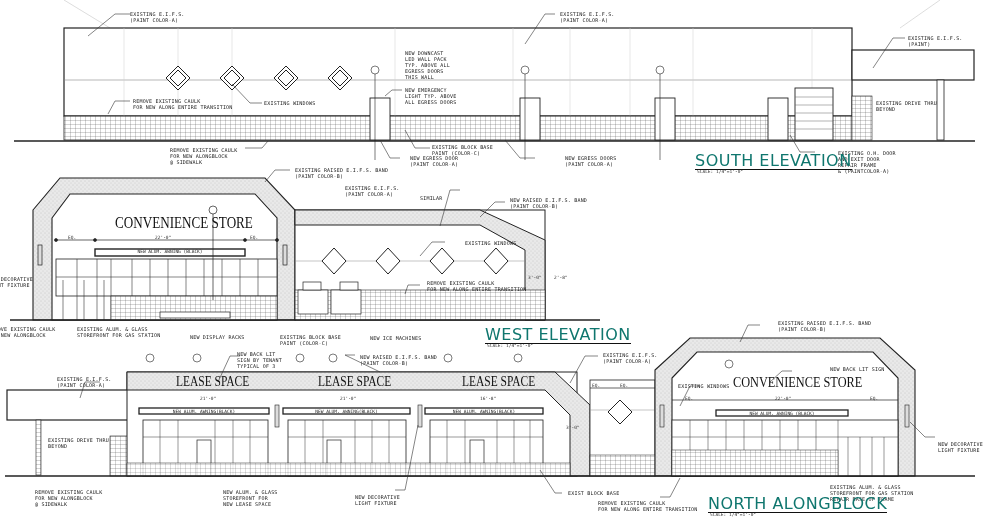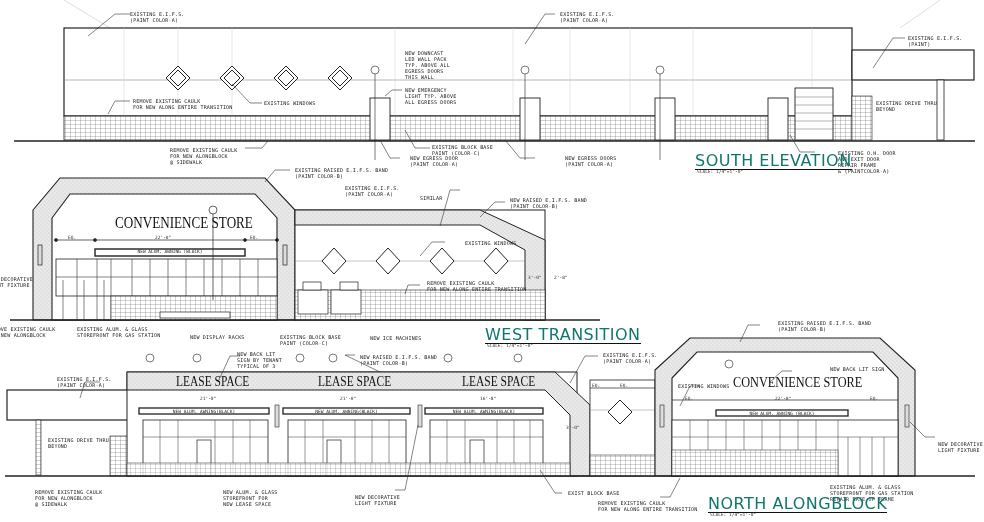--- a/index.html
+++ b/index.html
@@ -309,21 +309,21 @@
 <div class="note" style="left:-12px;top:276px">NEW DECORATIVE
 LIGHT FIXTURE</div>
 <div class="note" style="left:-12px;top:326px">REMOVE EXISTING CAULK
 FOR NEW ALONGBLOCK</div>
 <div class="note" style="left:77px;top:326px">EXISTING ALUM. &amp; GLASS
 STOREFRONT FOR GAS STATION</div>
 <div class="note" style="left:190px;top:334px">NEW DISPLAY RACKS</div>
 <div class="note" style="left:280px;top:334px">EXISTING BLOCK BASE
 PAINT (COLOR-C)</div>
 <div class="note" style="left:370px;top:335px">NEW ICE MACHINES</div>
-<div class="title" style="left:485px;top:327px">WEST TRANSITION</div>
+<div class="title" style="left:485px;top:327px">WEST ELEVATION</div>
 <div class="scale" style="left:487px;top:343px">SCALE: 1/4"=1'-0"</div>
 
 <div class="sign" style="left:176px;top:374px;font-size:14px">LEASE SPACE</div>
 <div class="sign" style="left:318px;top:374px;font-size:14px">LEASE SPACE</div>
 <div class="sign" style="left:462px;top:374px;font-size:14px">LEASE SPACE</div>
 <div class="sign" style="left:733px;top:374px;font-size:15px">CONVENIENCE STORE</div>
 <div class="awn" style="left:139px;top:409px;width:130px">NEW ALUM. AWNING(BLACK)</div>
 <div class="awn" style="left:283px;top:409px;width:127px">NEW ALUM. AWNING(BLACK)</div>
 <div class="awn" style="left:425px;top:409px;width:118px">NEW ALUM. AWNING(BLACK)</div>
 <div class="awn" style="left:716px;top:411px;width:132px">NEW ALUM. AWNING (BLACK)</div>

